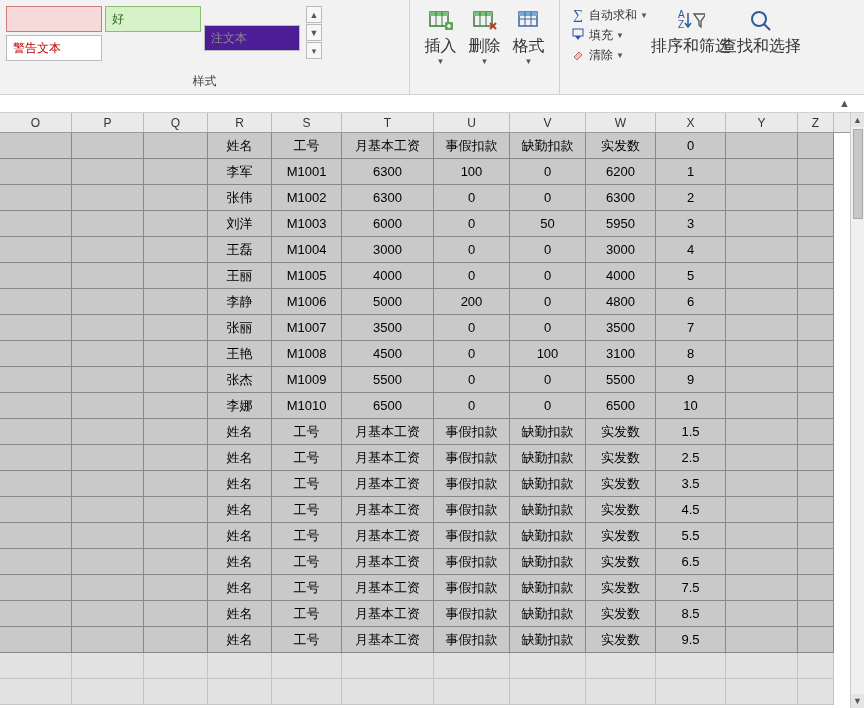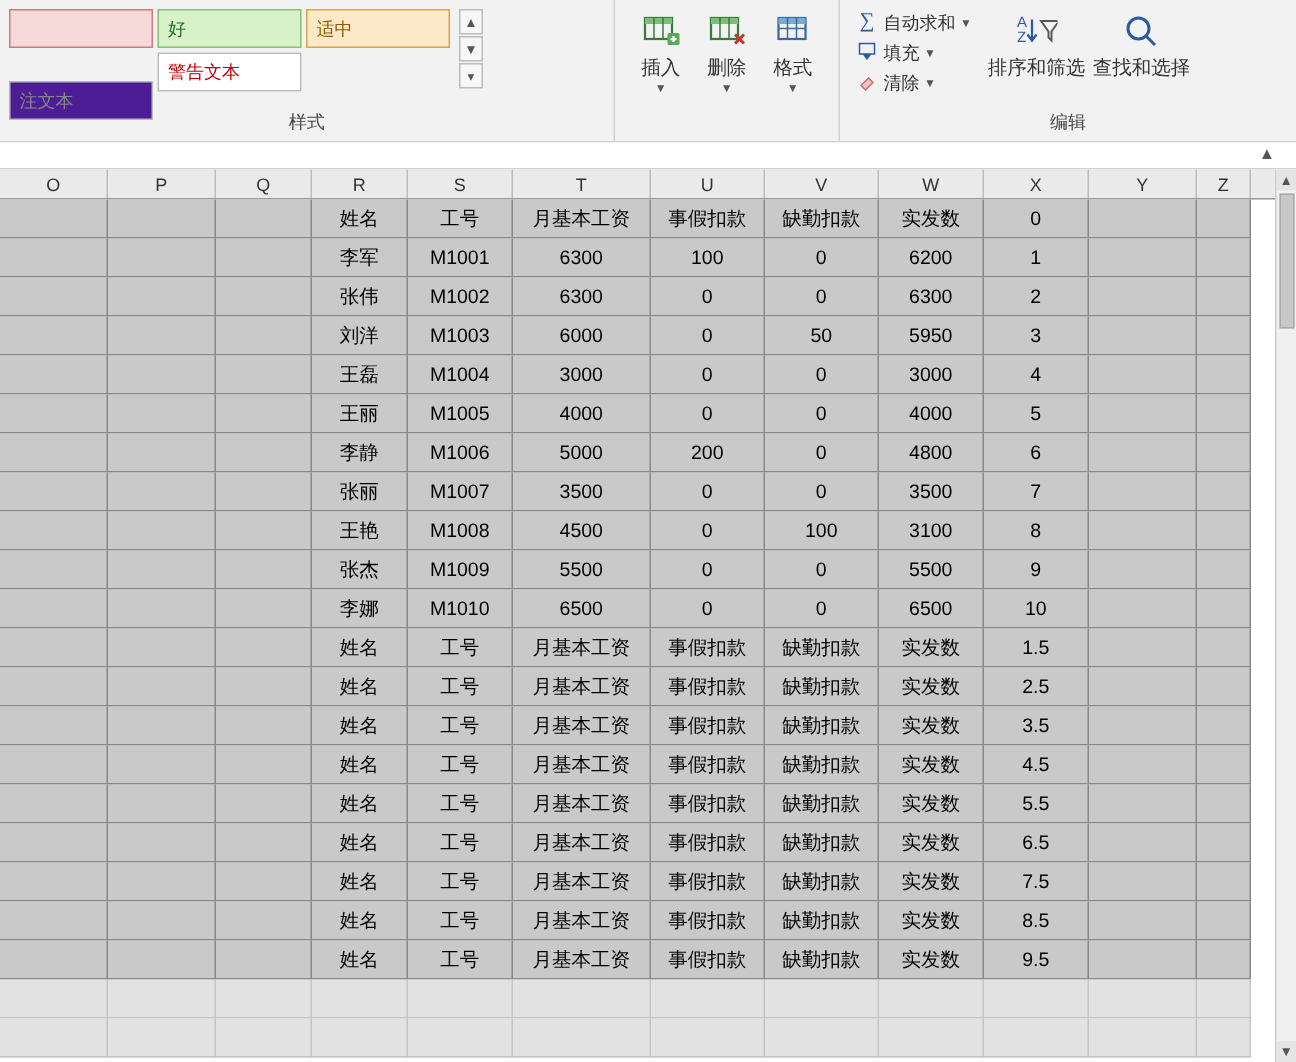--- a/index.html
+++ b/index.html
@@ -7,21 +7,21 @@
 .ribbon { height: 95px; background: #f2f2f2; border-bottom: 1px solid #d0d0d0; display: flex; }
 .ribbon-group { border-right: 1px solid #d0d0d0; padding: 2px 6px 0 6px; display: flex; flex-direction: column; }
 .group-body { flex: 1; display: flex; align-items: flex-start; }
 .group-label { text-align: center; font-size: 12px; color: #444; padding: 2px 0 4px 0; }
 .style-gallery { display: grid; grid-template-columns: repeat(3, 96px); grid-template-rows: 26px 26px; gap: 3px 3px; padding-top: 4px; }
 .style-cell { border: 1px solid #bbb; height: 26px; display: flex; align-items: center; padding: 0 6px; font-size: 12px; background: #fff; }
 .style-gallery-controls { display: flex; flex-direction: column; margin-left: 2px; margin-top: 4px; }
 .sg-btn { width: 16px; height: 17px; border: 1px solid #bbb; background: #f7f7f7; display: flex; align-items: center; justify-content: center; font-size: 9px; color: #555; margin-bottom: 1px; }
 .big-btn { display: flex; flex-direction: column; align-items: center; justify-content: flex-start; width: 44px; padding: 4px 2px 0 2px; }
 .big-btn .icon { width: 28px; height: 28px; display: flex; align-items: center; justify-content: center; }
-.big-btn .lbl { font-size: 13px; color: #333; margin-top: 2px; white-space: nowrap; }
+.big-btn .lbl { font-size: 16px; color: #333; margin-top: 2px; white-space: nowrap; }
 .big-btn .dd { font-size: 8px; color: #555; }
 .edit-stack { display: flex; flex-direction: column; padding: 3px 4px 0 4px; width: 90px; }
 .edit-row { display: flex; align-items: center; height: 20px; font-size: 12px; color: #333; }
 .edit-row .ei { width: 16px; display: flex; justify-content: center; margin-right: 3px; }
 .edit-row .dd { font-size: 8px; color: #555; margin-left: 3px; }
 .collapse-bar { height: 18px; background: #fff; border-bottom: 1px solid #d0d0d0; position: relative; }
 .collapse-btn { position: absolute; right: 14px; top: 2px; font-size: 11px; color: #555; }
 .grid-area { position: relative; height: 595px; overflow: hidden; }
 .col-headers { display: flex; position: absolute; top: 0; left: 0; right: 14px; height: 20px; background: #eaeaea; border-bottom: 1px solid #999; }
 .col-header { border-right: 1px solid #bbb; text-align: center; font-size: 12px; color: #333; line-height: 20px; background: #eaeaea; }
@@ -37,21 +37,20 @@
 </head>
 <body>
 
 <div class="ribbon">
 
   <div class="ribbon-group" style="width:410px;">
     <div class="group-body">
       <div class="style-gallery">
           <div class="style-cell" style="background: rgb(246, 218, 218); border-color: rgb(204, 122, 122); color: rgb(51, 51, 51);"></div>
           <div class="style-cell" style="background: rgb(215, 242, 201); border-color: rgb(139, 191, 111); color: rgb(46, 107, 31);">好</div>
-          <div class="style-cell" style="background: rgb(253, 233, 200); border-color: rgb(217, 165, 69); color: rgb(138, 90, 10);">适中</div>
           <div class="style-cell" style="background: #4c1d95; border-color: rgb(187, 187, 187); color: rgb(136, 136, 136); margin-top: 19px;">注文本</div>
           <div class="style-cell" style="background: rgb(255, 255, 255); border-color: rgb(187, 187, 187); color: rgb(192, 0, 0);">警告文本</div>
         </div>
 
       <div style="display:flex;flex-direction:column;margin-left:4px;margin-top:4px;">
       </div>
       <div class="style-gallery-controls">
         <div class="sg-btn">▲</div>
         <div class="sg-btn">▼</div>
         <div class="sg-btn">▾</div>
@@ -149,21 +148,20 @@
       <div class="big-btn" style="width:70px;">
         <span class="icon">
           <svg width="26" height="24">
               <circle cx="11" cy="11" r="7" fill="none" stroke="#2a5aa0" stroke-width="2"></circle>
               <line x1="16" y1="16" x2="22" y2="22" stroke="#2a5aa0" stroke-width="2"></line>
             </svg>
         </span>
         <span class="lbl">查找和选择</span>
       </div>
     </div>
-    <div class="group-label">编辑</div>
   </div>
 </div>
 
 <div class="collapse-bar">
   <span class="collapse-btn">▲</span>
 </div>
 
 <div class="grid-area">
   <div class="col-headers">
       <div class="col-header" style="width: 72px;">O</div>

